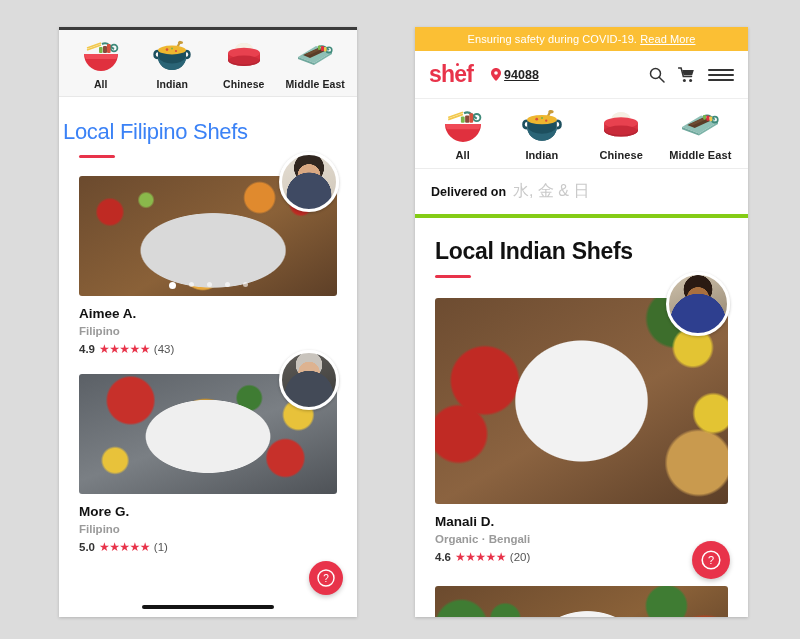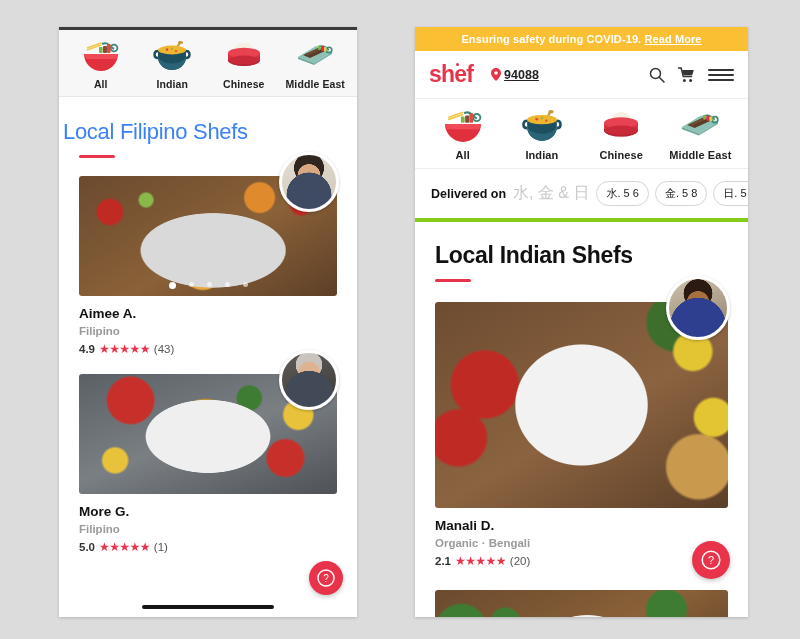--- a/index.html
+++ b/index.html
@@ -63,21 +63,21 @@
   .phone .help-fab{right:14px;bottom:22px;}
 
   
   .web{
     position:absolute;left:415px;top:27px;width:333px;height:590px;
     background:#ffffff;overflow:hidden;
     box-shadow:0 1px 3px rgba(0,0,0,.18);
   }
   .covid{
     background:#fbbf34;color:#fff;text-align:center;
-    font-size:11px;font-weight:700;padding:6px 4px;letter-spacing:.1px;
+    font-size:11px;font-weight:400;padding:6px 4px;letter-spacing:.1px;
   }
   .covid a{color:#fff;text-decoration:underline;}
   .web-header{
     height:48px;display:flex;align-items:center;padding:0 14px;box-sizing:border-box;
     border-bottom:1px solid #eee;
   }
   .logo{font-size:23px;font-weight:700;color:#e8334a;letter-spacing:-.8px;position:relative;}
   .logo .dotmark{position:absolute;left:27px;top:2px;width:3px;height:3px;border-radius:50%;background:#e8334a;}
   .zip{display:flex;align-items:center;gap:3px;margin-left:18px;cursor:pointer;}
   .zip .zt{font-size:12.5px;font-weight:700;color:#222;text-decoration:underline;}
@@ -387,37 +387,32 @@
             <rect x="24" y="6.5" width="2.6" height="4.5" rx="1" fill="#7ab648"></rect>
           </svg>
         </span>
         <span class="lbl">Middle East</span>
       </div>
     </div>
 
     <div class="deliv">
       <span class="deliv-lbl">Delivered on</span>
       <span class="deliv-sub">水, 金 &amp; 日</span>
-      <div class="pills">
-        <span class="pill">水. 5 6</span>
-        <span class="pill">金. 5 8</span>
-        <span class="pill">日. 5 10</span>
-      </div>
     </div>
 
     <div class="web-title">Local Indian Shefs</div>
     <div class="rule"></div>
 
     <div class="web-card">
       <div class="web-card-img f-curry"></div>
       <div class="avatar av3"></div>
       <div class="chef-name">Manali D.</div>
       <div class="chef-cuisine">Organic · Bengali</div>
       <div class="rating-row">
-        <span class="rating-num">2.1</span>
+        <span class="rating-num">4.6</span>
         <span class="stars">★★★★★</span>
         <span class="rating-count">(20)</span>
       </div>
     </div>
 
     <div class="web-card-img2 f-green"></div>
 
     <div class="help-fab">
       <svg width="22" height="22" viewBox="0 0 20 20">
         <circle cx="10" cy="10" r="8" fill="none" stroke="#fff" stroke-width="1.4"></circle>

